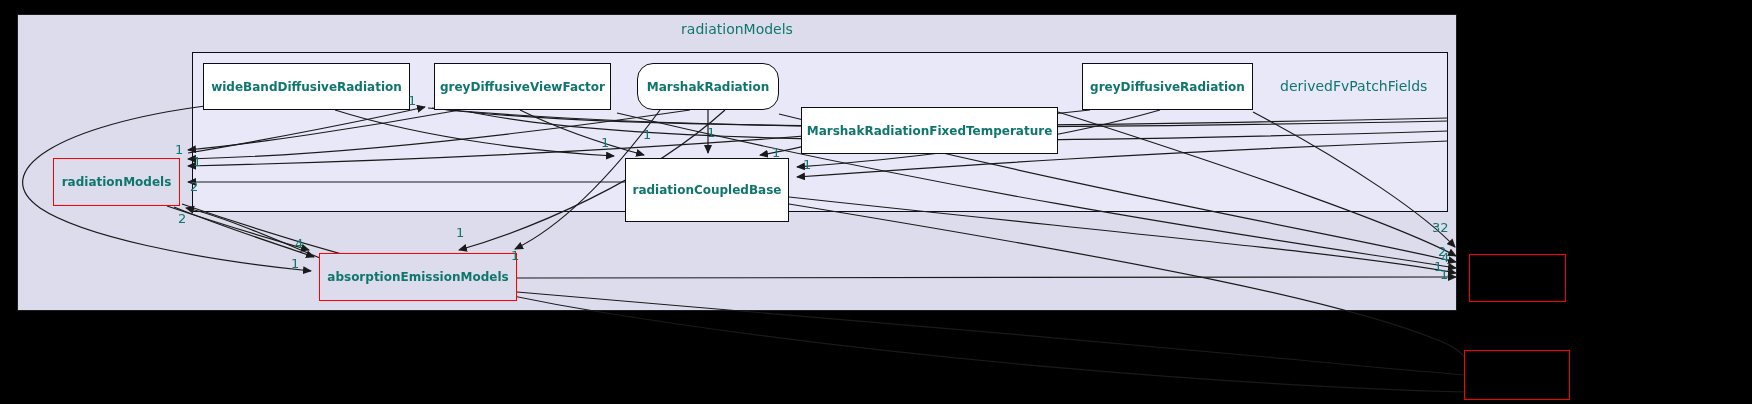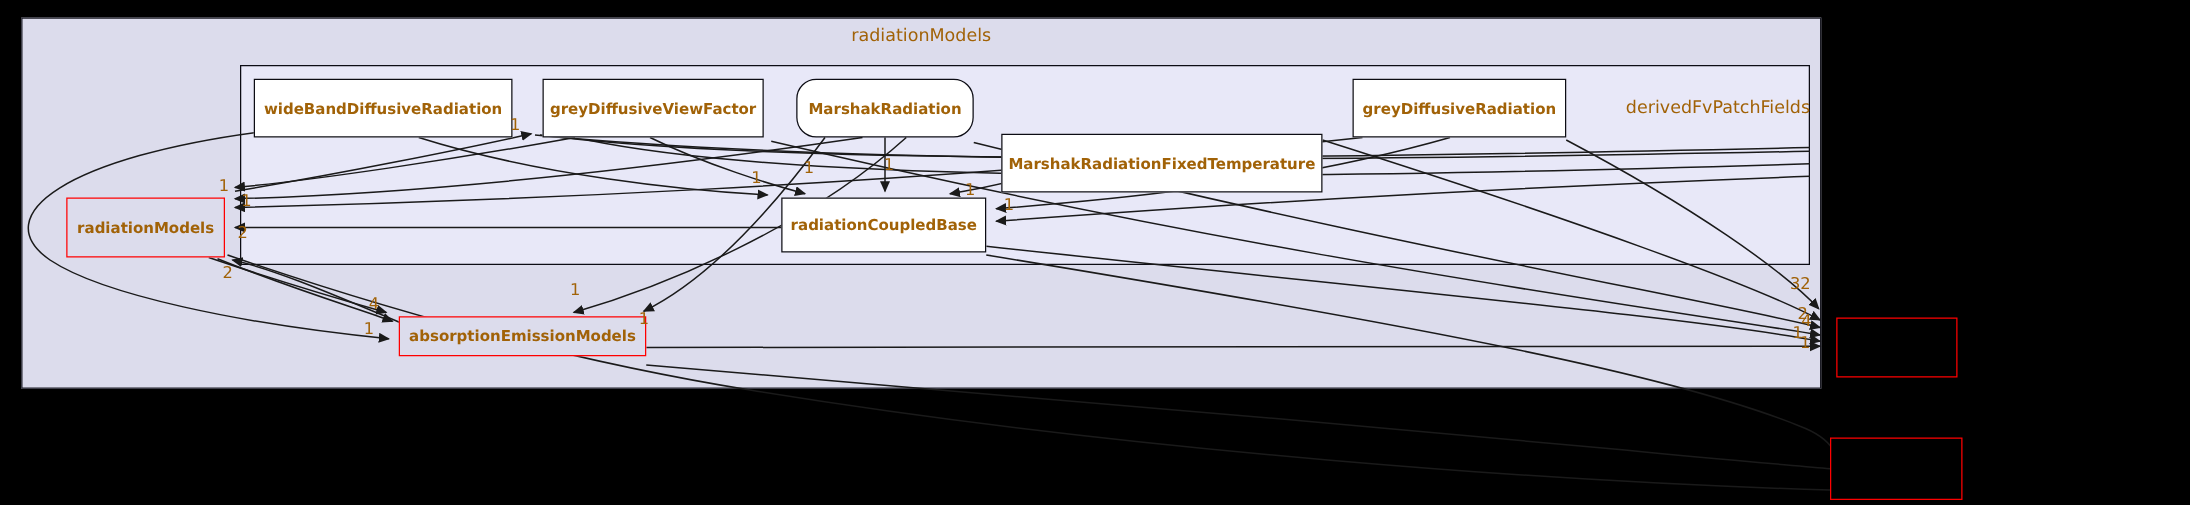--- a/index.html
+++ b/index.html
@@ -1,33 +1,33 @@
 <!DOCTYPE html>
 <html><head>
 <meta charset="utf-8">
 <style>
   html,body{margin:0;padding:0;background:#000;}
   .stage{
     position:relative;width:1752px;height:404px;background:#000;overflow:hidden;
-    font-family:"DejaVu Sans","Liberation Sans",sans-serif;color:#a16207;
+    font-family:"DejaVu Sans","Liberation Sans",sans-serif;color:#0f766e;
   }
   .outer-cluster{
     position:absolute;left:17px;top:14px;width:1440px;height:297px;
     background:#dcdcec;border:1px solid #1b1b24;box-sizing:border-box;z-index:0;
   }
   .outer-title{
     position:absolute;left:17px;top:21px;width:1440px;text-align:center;
     font-size:14px;z-index:5;
   }
   .inner-cluster{
     position:absolute;left:192px;top:52px;width:1256px;height:160px;
     background:#e8e8f8;border:1px solid #0c0c14;box-sizing:border-box;z-index:1;
   }
   .inner-title{
-    position:absolute;left:1280px;top:78px;width:168px;text-align:right;
+    position:absolute;left:1280px;top:78px;width:168px;text-align:left;
     font-size:14px;z-index:5;
   }
   svg.edges{position:absolute;left:0;top:0;z-index:2;}
   .node{
     position:absolute;box-sizing:border-box;display:flex;align-items:center;justify-content:center;
     background:#fff;border:1px solid #0c0c14;font-size:12px;white-space:nowrap;z-index:3;
     cursor:pointer;
     font-weight:bold;
   }
   .node.red{border:1px solid #ff0000;background:#dcdcec;}
@@ -95,25 +95,25 @@
   <div class="node" style="left:203px;top:63px;width:207px;height:47px;">wideBandDiffusiveRadiation</div>
 
   <div class="node" style="left:434px;top:63px;width:177px;height:47px;">greyDiffusiveViewFactor</div>
 
   <div class="node" style="left:637px;top:63px;width:142px;height:47px;border-radius:16px;">MarshakRadiation</div>
 
   <div class="node" style="left:801px;top:63px;width:257px;height:47px;margin-top:44px;">MarshakRadiationFixedTemperature</div>
 
   <div class="node" style="left:1082px;top:63px;width:171px;height:47px;">greyDiffusiveRadiation</div>
 
-  <div class="node" style="left:625px;top:158px;width:164px;height:44px;">radiationCoupledBase</div>
+  <div class="node" style="left:625px;top:158px;width:164px;height:64px;">radiationCoupledBase</div>
 
   <div class="node red" style="left:53px;top:158px;width:127px;height:48px;">radiationModels</div>
 
-  <div class="node red" style="left:319px;top:253px;width:198px;height:32px;">absorptionEmissionModels</div>
+  <div class="node red" style="left:319px;top:253px;width:198px;height:48px;">absorptionEmissionModels</div>
 
   <div class="node ext" style="left:1469px;top:254px;width:97px;height:48px;"></div>
 
   <div class="node ext" style="left:1464px;top:350px;width:106px;height:50px;"></div>
 
   <div id="edge-labels">
       <span class="edge-label" style="left: 408px; top: 94px;">1</span>
       <span class="edge-label" style="left: 601px; top: 136px;">1</span>
       <span class="edge-label" style="left: 643px; top: 128px;">1</span>
       <span class="edge-label" style="left: 707px; top: 126px;">1</span>

